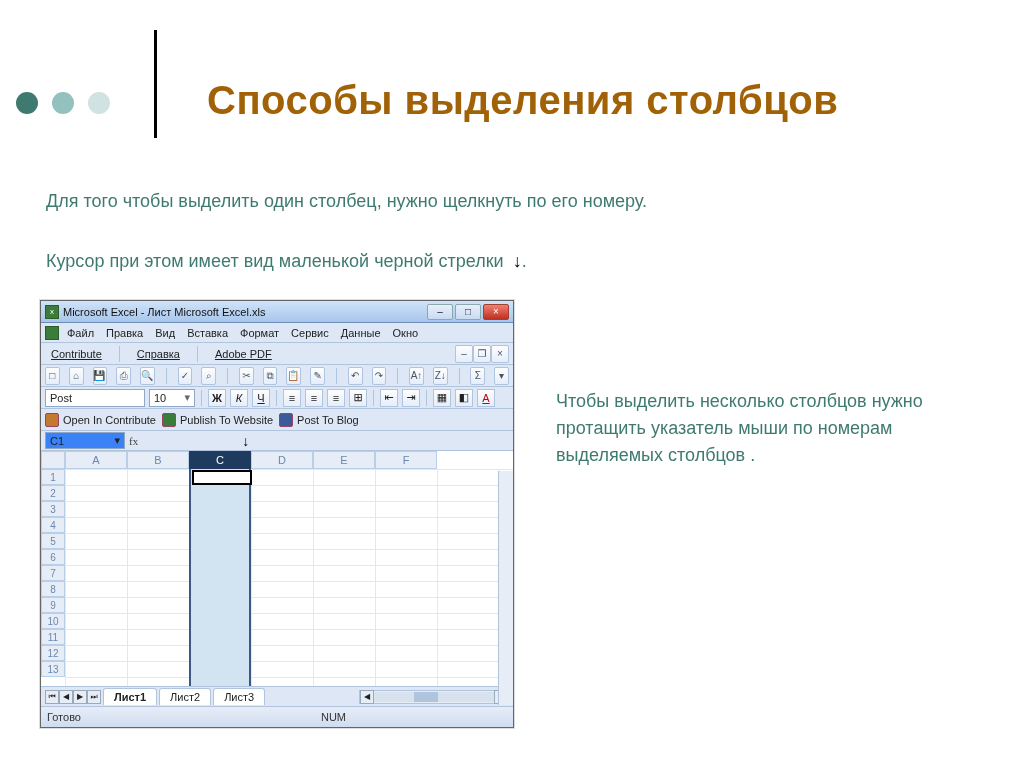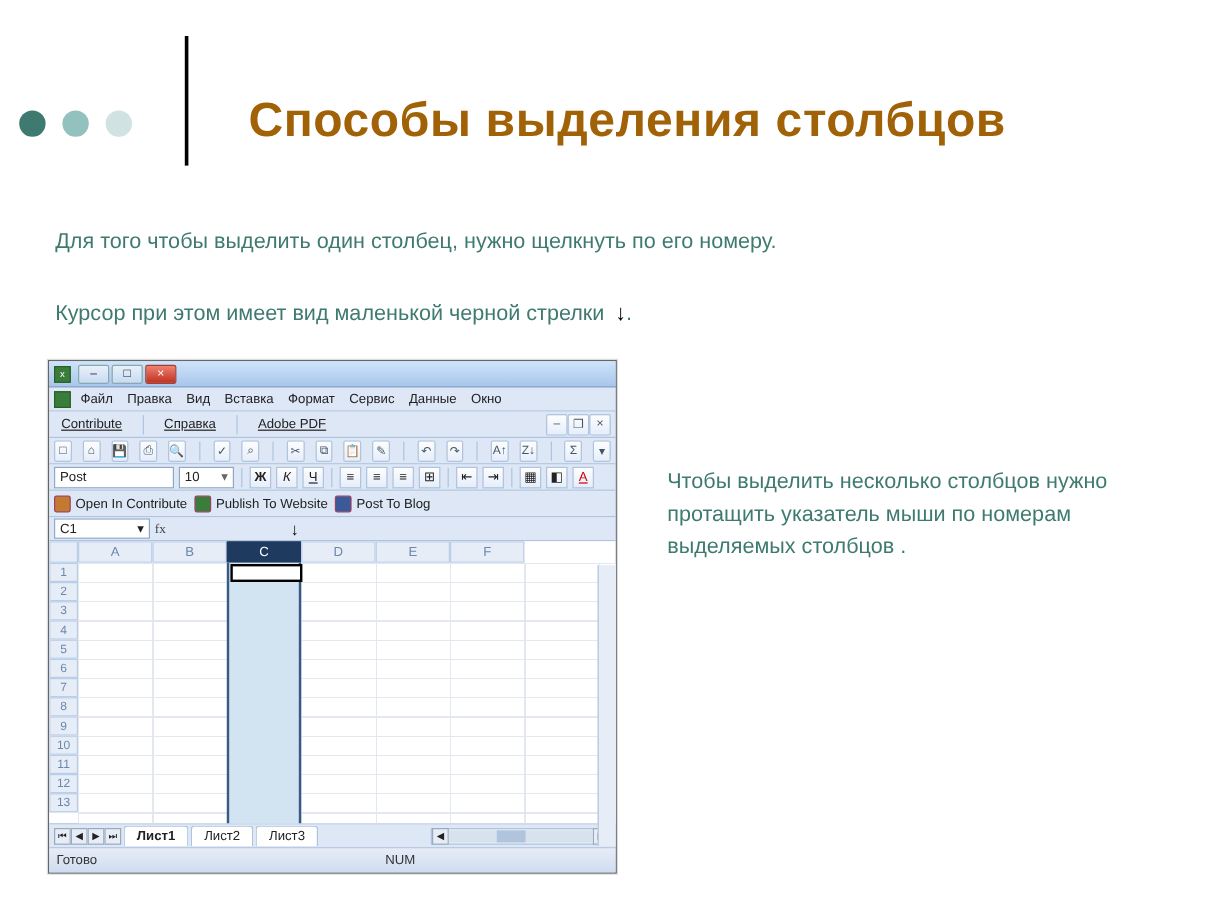--- a/index.html
+++ b/index.html
@@ -63,21 +63,21 @@
   .fbtn { width:18px; height:18px; border:1px solid #b0c4de; background:linear-gradient(#fdfdfd,#e6eefb); display:flex; align-items:center; justify-content:center; font-size:11px;}
   .fbtn.b { font-weight:bold; }
   .fbtn.i { font-style:italic; }
   .fbtn.u { text-decoration:underline; }
 
   .publish { height:22px; background:#dde7f5; border-bottom:1px solid #b0c4de; display:flex; align-items:center; padding:0 4px; gap:6px;}
   .pubitem { display:flex; align-items:center; gap:4px; font-size:11px;}
   .pubicon { width:14px; height:14px; background:#c47a2e; border:1px solid #946; border-radius:2px;}
 
   .namebox-row { height:20px; background:#dde7f5; border-bottom:1px solid #b0c4de; display:flex; align-items:center; padding:0 4px; gap:4px;}
-  .namebox { width:80px; height:17px; border:1px solid #8fa8c8; background:#ffffff; display:flex; align-items:center; justify-content:space-between; padding:0 4px; font-size:11px;}
+  .namebox { width:80px; height:17px; border:1px solid #8fa8c8; background:#3b82f6; display:flex; align-items:center; justify-content:space-between; padding:0 4px; font-size:11px;}
   .fx { font-family: 'Times New Roman', serif; font-size:11px; color:#444; }
   .down-col-arrow { position:relative; margin-left:100px; font-size:14px; font-weight:bold; color:#000;}
 
   .grid { position:relative; height: 236px; background:#fff; overflow:hidden; border-bottom:1px solid #b0c4de;}
   .colhdr { display:flex; height:18px; }
   .corner { width:24px; border:1px solid #b9cee8; background:#e7edf7;}
   .ch { width:62px; border:1px solid #b9cee8; background:#e7edf7; display:flex; align-items:center; justify-content:center; font-size:11px; color:#6a88b0; position:relative;}
   .ch.sel { background:#1f3a5f; color:#fff; border-color:#1f3a5f;}
   .gridbody { display:flex; height:218px; position:relative;}
   .rownums { width:24px; display:flex; flex-direction:column;}
@@ -121,20 +121,21 @@
   <span>Курсор при этом имеет вид маленькой черной стрелки</span>
   <span class="arrow-down">↓</span><span>.</span>
 </div>
 
 <div class="side-text">Чтобы выделить несколько столбцов нужно протащить указатель мыши по номерам выделяемых столбцов .</div>
 
 <div class="excel-wrap">
 
   <div class="titlebar">
     <div class="excel-logo">x</div>
+    <div class="titlebar-text">Microsoft Excel - Лист Microsoft Excel.xls</div>
     <div class="winbtns">
       <div class="winbtn">–</div>
       <div class="winbtn">□</div>
       <div class="winbtn close">×</div>
     </div>
   </div>
 
   <div class="menubar">
     <div class="m-icon"></div>
     <span>Файл</span>

